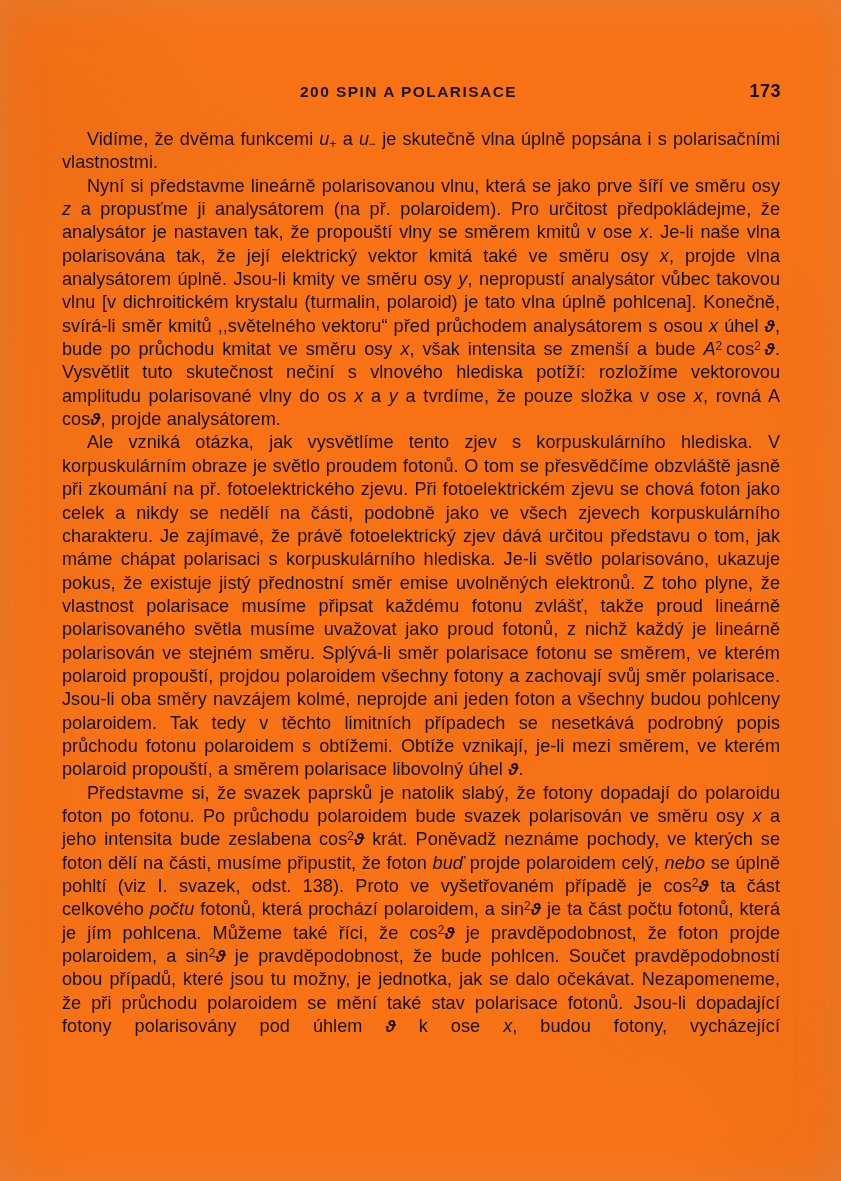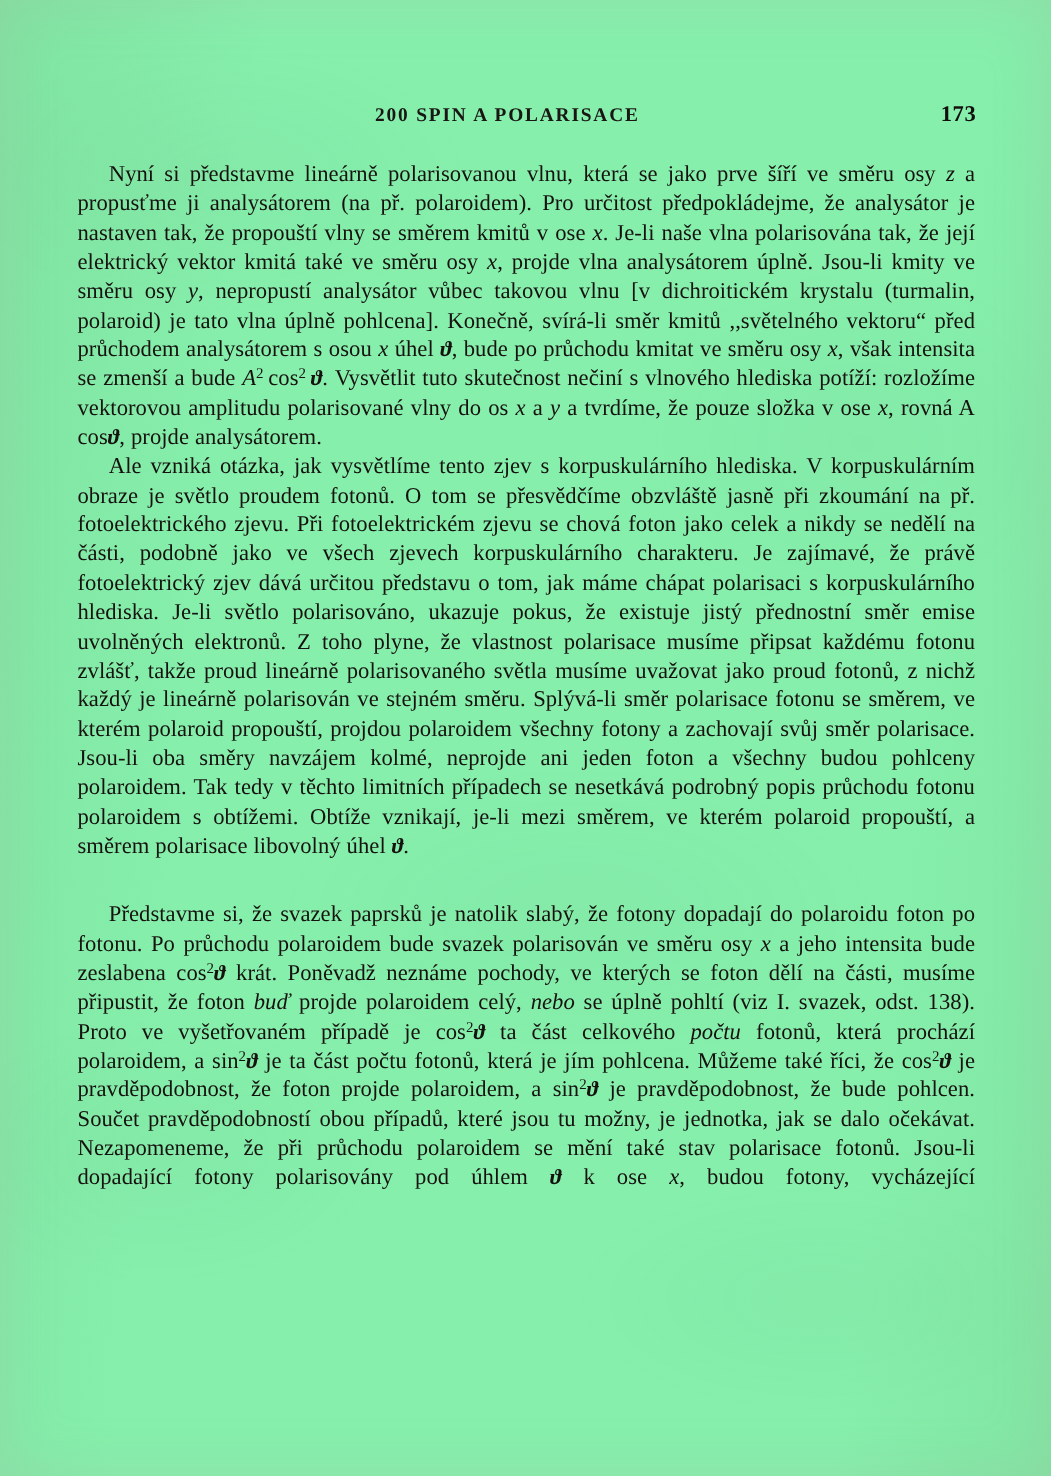--- a/index.html
+++ b/index.html
@@ -6,23 +6,23 @@
   html, body {
     margin: 0;
     padding: 0;
     background: #ffffff;
   }
   .page {
     position: relative;
     width: 841px;
     height: 1181px;
     margin: 0 auto;
-    background: #86efac;
+    background: #f97316;
     overflow: hidden;
-    font-family: Liberation Serif, serif;
+    font-family: Liberation Sans, sans-serif;
     color: #141210;
   }
   
   .paper-grain {
     position: absolute;
     inset: 0;
     pointer-events: none;
     background:
       radial-gradient(ellipse 300px 160px at 20% 12%, rgba(140,134,122,0.045), rgba(0,0,0,0) 70%),
       radial-gradient(ellipse 260px 200px at 82% 30%, rgba(140,134,122,0.040), rgba(0,0,0,0) 72%),
@@ -106,21 +106,20 @@
   .theta {
     font-style: italic;
     font-weight: 700;
     font-size: 0.96em;
   }
   .nowrap { white-space: nowrap; }
   
   .force-justify {
     display: block;
     text-align: justify;
-    margin-top: 32px;
   }
   .force-justify::after {
     content: "";
     display: inline-block;
     width: 100%;
     height: 0;
   }
 </style>
 </head>
 <body>
@@ -129,20 +128,21 @@
 
   <div class="paper-grain"></div>
 
   <div class="running-head">
     <span class="head-title">200 SPIN A POLARISACE</span>
     <span class="head-folio">173</span>
   </div>
 
   <div class="textblock">
 
+    <p class="para indent"><span>Vidíme, že dvěma funkcemi </span><span class="nowrap"><span class="var">u</span><sub>+</sub></span><span> a </span><span class="nowrap"><span class="var">u</span><sub>−</sub></span><span> je skutečně vlna úplně popsána i s polarisačními vlastnostmi.</span></p>
 
     <p class="para indent"><span>Nyní si představme lineárně polarisovanou vlnu, která se jako prve šíří ve směru osy </span><span class="var">z</span><span> a propusťme ji analysátorem (na př. polaroidem). Pro určitost předpokládejme, že analysátor je nastaven tak, že propouští vlny se směrem kmitů v ose </span><span class="var">x</span><span>. Je-li naše vlna polarisována tak, že její elektrický vektor kmitá také ve směru osy </span><span class="var">x</span><span>, projde vlna analysátorem úplně. Jsou-li kmity ve směru osy </span><span class="var">y</span><span>, nepropustí analysátor vůbec takovou vlnu [v dichroitickém krystalu (turmalin, polaroid) je tato vlna úplně pohlcena]. Konečně, svírá-li směr kmitů ,,světelného vektoru“ před průchodem analysátorem s osou </span><span class="var">x</span><span> úhel </span><span class="theta">ϑ</span><span>, bude po průchodu kmitat ve směru osy </span><span class="var">x</span><span>, však intensita se zmenší a bude </span><span class="nowrap"><span class="var">A</span><sup>2</sup> <span>cos</span><sup>2</sup> <span class="theta">ϑ</span></span><span>. Vysvětlit tuto skutečnost nečiní s vlnového hlediska potíží: rozložíme vektorovou amplitudu polarisované vlny do os </span><span class="var">x</span><span> a </span><span class="var">y</span><span> a tvrdíme, že pouze složka v ose </span><span class="var">x</span><span>, rovná A cos</span><span class="theta">ϑ</span><span>, projde analysátorem.</span></p>
 
     <p class="para indent"><span>Ale vzniká otázka, jak vysvětlíme tento zjev s korpuskulárního hlediska. V korpuskulárním obraze je světlo proudem fotonů. O tom se přesvědčíme obzvláště jasně při zkoumání na př. fotoelektrického zjevu. Při fotoelektrickém zjevu se chová foton jako celek a nikdy se nedělí na části, podobně jako ve všech zjevech korpuskulárního charakteru. Je zajímavé, že právě fotoelektrický zjev dává určitou představu o tom, jak máme chápat polarisaci s korpuskulárního hlediska. Je-li světlo polarisováno, ukazuje pokus, že existuje jistý přednostní směr emise uvolněných elektronů. Z toho plyne, že vlastnost polarisace musíme připsat každému fotonu zvlášť, takže proud lineárně polarisovaného světla musíme uvažovat jako proud fotonů, z nichž každý je lineárně polarisován ve stejném směru. Splývá-li směr polarisace fotonu se směrem, ve kterém polaroid propouští, projdou polaroidem všechny fotony a zachovají svůj směr polarisace. Jsou-li oba směry navzájem kolmé, neprojde ani jeden foton a všechny budou pohlceny polaroidem. Tak tedy v těchto limitních případech se nesetkává podrobný popis průchodu fotonu polaroidem s obtížemi. Obtíže vznikají, je-li mezi směrem, ve kterém polaroid propouští, a směrem polarisace libovolný úhel </span><span class="theta">ϑ</span><span>.</span></p>
 
     <p class="para indent">
         <span class="force-justify"><span>Představme si, že svazek paprsků je natolik slabý, že fotony dopadají do polaroidu foton po fotonu. Po průchodu polaroidem bude svazek polarisován ve směru osy </span><span class="var">x</span><span> a jeho intensita bude zeslabena cos</span><span class="nowrap"><sup>2</sup><span class="theta">ϑ</span></span><span> krát. Poněvadž neznáme pochody, ve kterých se foton dělí na části, musíme připustit, že foton </span><span class="it">buď</span><span> projde polaroidem celý, </span><span class="it">nebo</span><span> se úplně pohltí (viz I. svazek, odst. 138). Proto ve vyšetřovaném případě je cos</span><span class="nowrap"><sup>2</sup><span class="theta">ϑ</span></span><span> ta část celkového </span><span class="it">počtu</span><span> fotonů, která prochází polaroidem, a sin</span><span class="nowrap"><sup>2</sup><span class="theta">ϑ</span></span><span> je ta část počtu fotonů, která je jím pohlcena. Můžeme také říci, že cos</span><span class="nowrap"><sup>2</sup><span class="theta">ϑ</span></span><span> je pravděpodobnost, že foton projde polaroidem, a sin</span><span class="nowrap"><sup>2</sup><span class="theta">ϑ</span></span><span> je pravděpodobnost, že bude pohlcen. Součet pravděpodobností obou případů, které jsou tu možny, je jednotka, jak se dalo očekávat. Nezapomeneme, že při průchodu polaroidem se mění také stav polarisace fotonů. Jsou-li dopadající fotony polarisovány pod úhlem </span><span class="theta">ϑ</span><span> k ose </span><span class="var">x</span><span>, budou fotony, vycházející</span></span>
       </p>
 
   </div>

